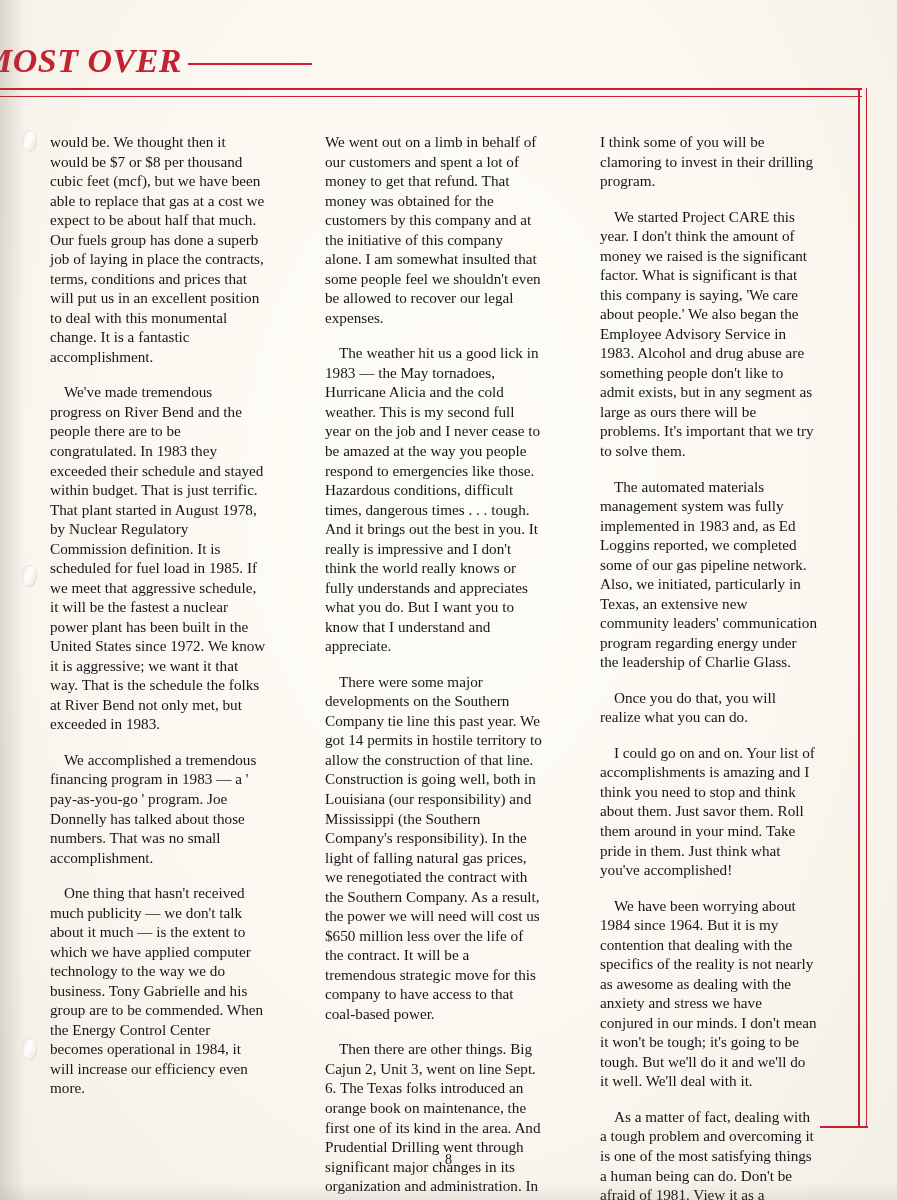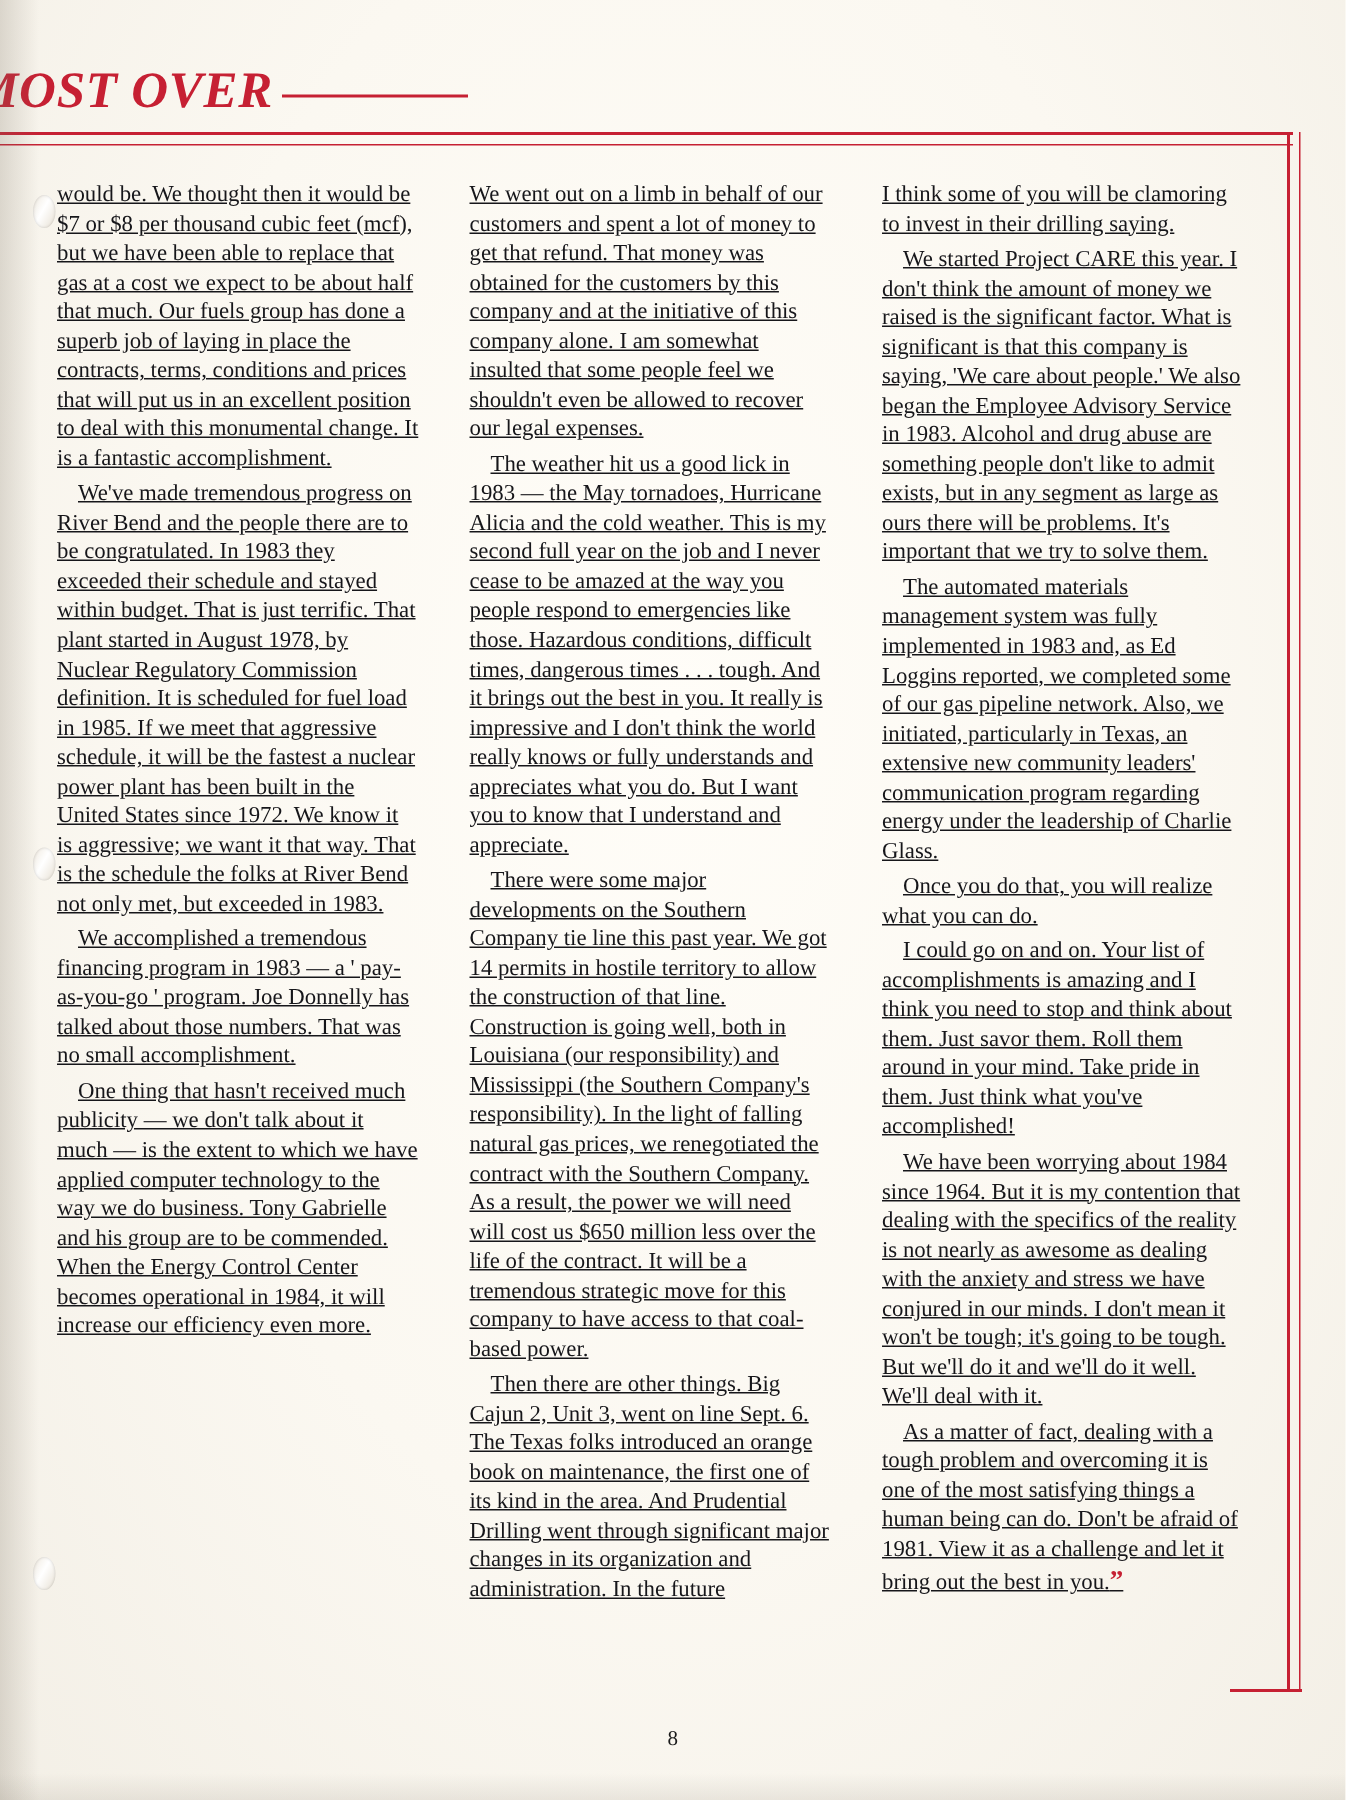--- a/index.html
+++ b/index.html
@@ -114,23 +114,22 @@
     gap: 26px;
   }
   .column {
     width: 249px;
     font-size: 15.2px;
     line-height: 1.285;
     text-align: left;
     color: #16161a;
   }
   .column p {
-    margin: 4px;
+    margin: 16px;
     text-indent: 14px;
-    text-decoration: underline;
   }
   .column p.first {
     text-indent: 0;
   }
 
   
   .page-number {
     position: absolute;
     left: 0;
     right: 0;
@@ -186,21 +185,21 @@
   </div>
 
   <div class="column">
     <p class="first">We went out on a limb in behalf of our customers and spent a lot of money to get that refund. That money was obtained for the customers by this company and at the initiative of this  company alone. I am somewhat insulted that some people feel we shouldn't even be allowed to recover our legal expenses.</p>
     <p>The weather hit us a good lick in 1983 — the May tornadoes, Hurricane Alicia and the cold weather. This is my second full year on the job and I never cease to be amazed at the way you people respond to emergencies like those. Hazardous conditions, difficult times, dangerous times . . . tough. And it brings out the best in you. It really is impressive and I don't think the world really knows or fully understands and appreciates what you do. But I want you to know that I understand and appreciate.</p>
     <p>There were some major developments on the Southern Company tie line this past year. We got 14 permits in hostile territory to allow the construction of that line. Construction is going well, both in Louisiana (our responsibility) and Mississippi (the Southern Company's responsibility). In the light of falling natural gas prices, we renegotiated the contract with the Southern Company. As a result, the power we will need will cost us $650 million less over the life of the contract. It will be a tremendous strategic move for this company to have access to that coal-based power.</p>
     <p>Then there are other things. Big Cajun 2, Unit 3, went on line Sept. 6. The Texas folks introduced an orange book on maintenance, the first one of its kind in the area. And Prudential Drilling went through significant major changes in its organization and administration. In the future</p>
   </div>
 
   <div class="column">
-    <p class="first">I think some of you will be clamoring to invest in their drilling saying.</p>
+    <p class="first">I think some of you will be clamoring to invest in their drilling program.</p>
     <p>We started Project CARE this year. I don't think the amount of money we raised is the significant factor. What is significant is that this company is saying, 'We care about people.' We also began the Employee Advisory Service in 1983. Alcohol and drug abuse are something people don't like to admit exists, but in any segment as large as ours there will be problems. It's important that we try to solve them.</p>
     <p>The automated materials management system was fully implemented in 1983 and, as Ed Loggins reported, we completed some of our gas pipeline network. Also, we initiated, particularly in Texas, an extensive new community leaders' communication program regarding energy under the leadership of Charlie Glass.</p>
     <p>Once you do that, you will realize what you can do.</p>
     <p>I could go on and on. Your list of accomplishments is amazing and I think you need to stop and think about them. Just savor them. Roll them around in your mind. Take pride in them. Just think what you've accomplished!</p>
     <p>We have been worrying about 1984 since 1964. But it is my contention that dealing with the specifics of the reality is not nearly as awesome as dealing with the anxiety and stress we have conjured in our minds. I don't mean it won't be tough; it's going to be tough. But we'll do it and we'll do it well. We'll deal with it.</p>
     <p><span>As a matter of fact, dealing with a tough problem and overcoming it is one of the most satisfying things a human being can do. Don't be afraid of 1981. View it as a challenge and let it bring out the best in you.</span><span class="closing-quote">”</span></p>
   </div>
 
 </div>
 

